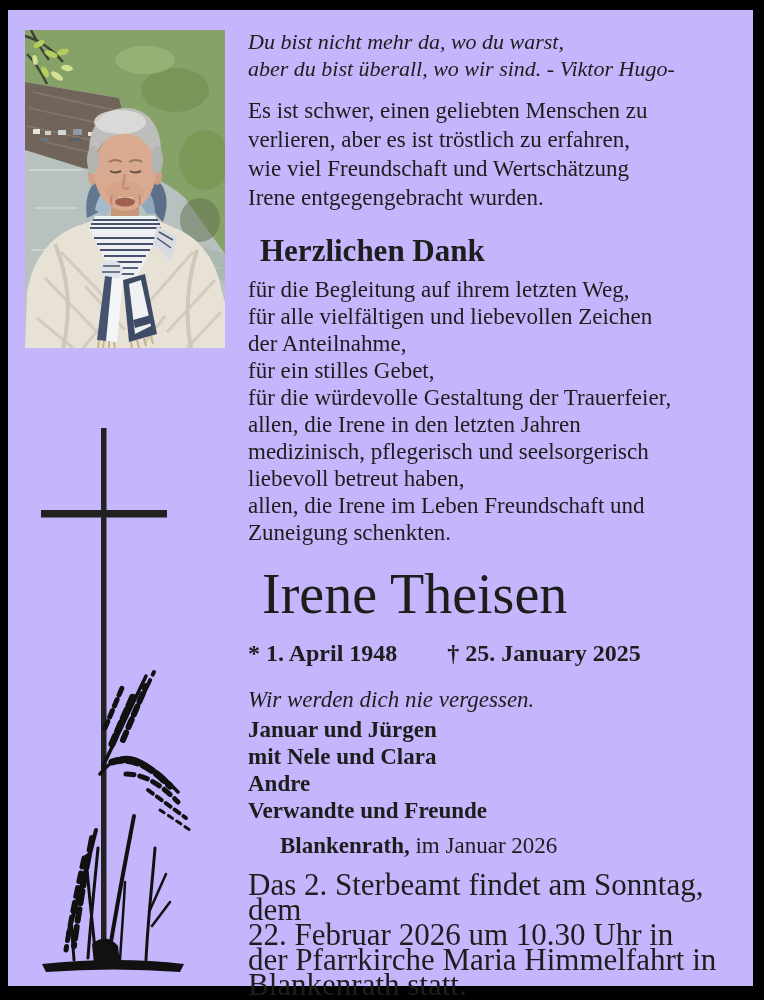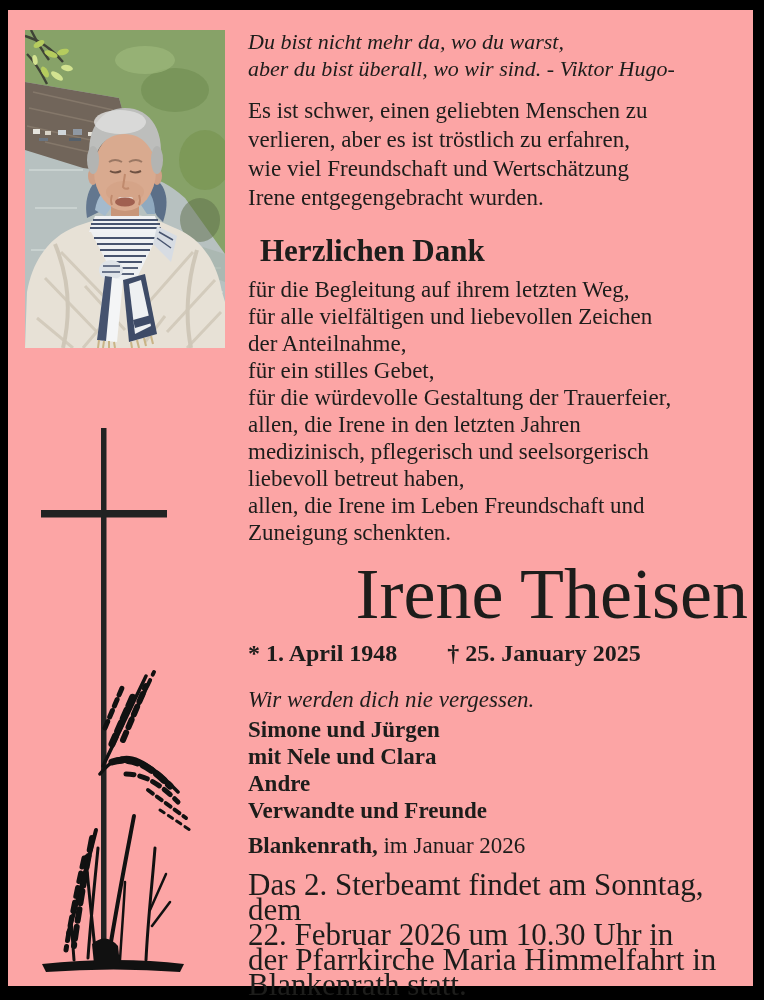--- a/index.html
+++ b/index.html
@@ -1,19 +1,19 @@
 <!DOCTYPE html>
 <html lang="de"><head>
 <meta charset="utf-8">
 <style>
   html,body{margin:0;padding:0;background:#e9e9e9;}
   .page{
     position:relative;
     width:764px;height:1000px;
-    background:#fca5a5;
+    background:#c4b5fd;
     overflow:hidden;
     font-family:"Liberation Serif","DejaVu Serif",serif;
     color:#1d1d1b;
     margin:0 auto;
   }
   
   .frame{position:absolute;background:#000;}
   .frame.top{left:0;top:0;width:764px;height:10px;}
   .frame.bottom{left:0;top:986px;width:764px;height:14px;}
   .frame.left{left:0;top:0;width:8px;height:1000px;}
@@ -22,26 +22,26 @@
   .photo{position:absolute;left:25px;top:30px;width:200px;height:318px;}
   .cross-art{position:absolute;left:28px;top:418px;width:184px;height:562px;}
 
   .col{position:absolute;left:248px;width:486px;}
   .ml{white-space:pre-line;}
 
   .quote{top:28px;font-style:italic;font-size:22px;line-height:27px;}
   .intro{top:96px;font-size:23px;line-height:29px;}
   .heading{top:222px;font-size:31px;line-height:34px;font-weight:bold;margin:12px;}
   .thanks{top:276px;font-size:23px;line-height:27px;}
-  .name{top:562px;font-size:72px;line-height:64px;text-align:right;padding-left:14px;white-space:nowrap;}
+  .name{top:562px;font-size:56px;line-height:64px;text-align:left;padding-left:14px;white-space:nowrap;}
   .dates{top:640px;font-size:24px;font-weight:bold;display:flex;gap:50px;}
   .farewell{top:686px;font-size:23px;line-height:28px;font-style:italic;}
   .family{top:716px;font-size:23px;line-height:27px;font-weight:bold;}
   .place{top:832px;font-size:23px;line-height:28px;}
-  .place .b{font-weight:bold;}
+  .place .b{font-weight:bold;margin-left:32px;}
   .service{top:872px;font-size:31px;line-height:25px;}
 </style>
 </head>
 <body>
 
 <div class="page">
 
   <div class="frame top"></div>
   <div class="frame bottom"></div>
   <div class="frame left"></div>
@@ -253,21 +253,21 @@
 
   <div class="col name" style="position:absolute">Irene Theisen</div>
 
   <div class="col dates" style="position:absolute">
     <span>* 1. April 1948</span>
     <span>† 25. January 2025</span>
   </div>
 
   <div class="col farewell" style="position:absolute">Wir werden dich nie vergessen.</div>
 
-  <div class="col family ml" style="position:absolute">Simone und Jürgen
+  <div class="col family ml" style="position:absolute">Januar und Jürgen
 mit Nele und Clara
 Andre
 Verwandte und Freunde</div>
 
   <div class="col place" style="position:absolute">
     <span class="b">Blankenrath,</span><span> im Januar 2026</span>
   </div>
 
   <div class="col service ml" style="position:absolute">Das 2. Sterbeamt findet am Sonntag, dem
 22. Februar 2026 um 10.30 Uhr in

